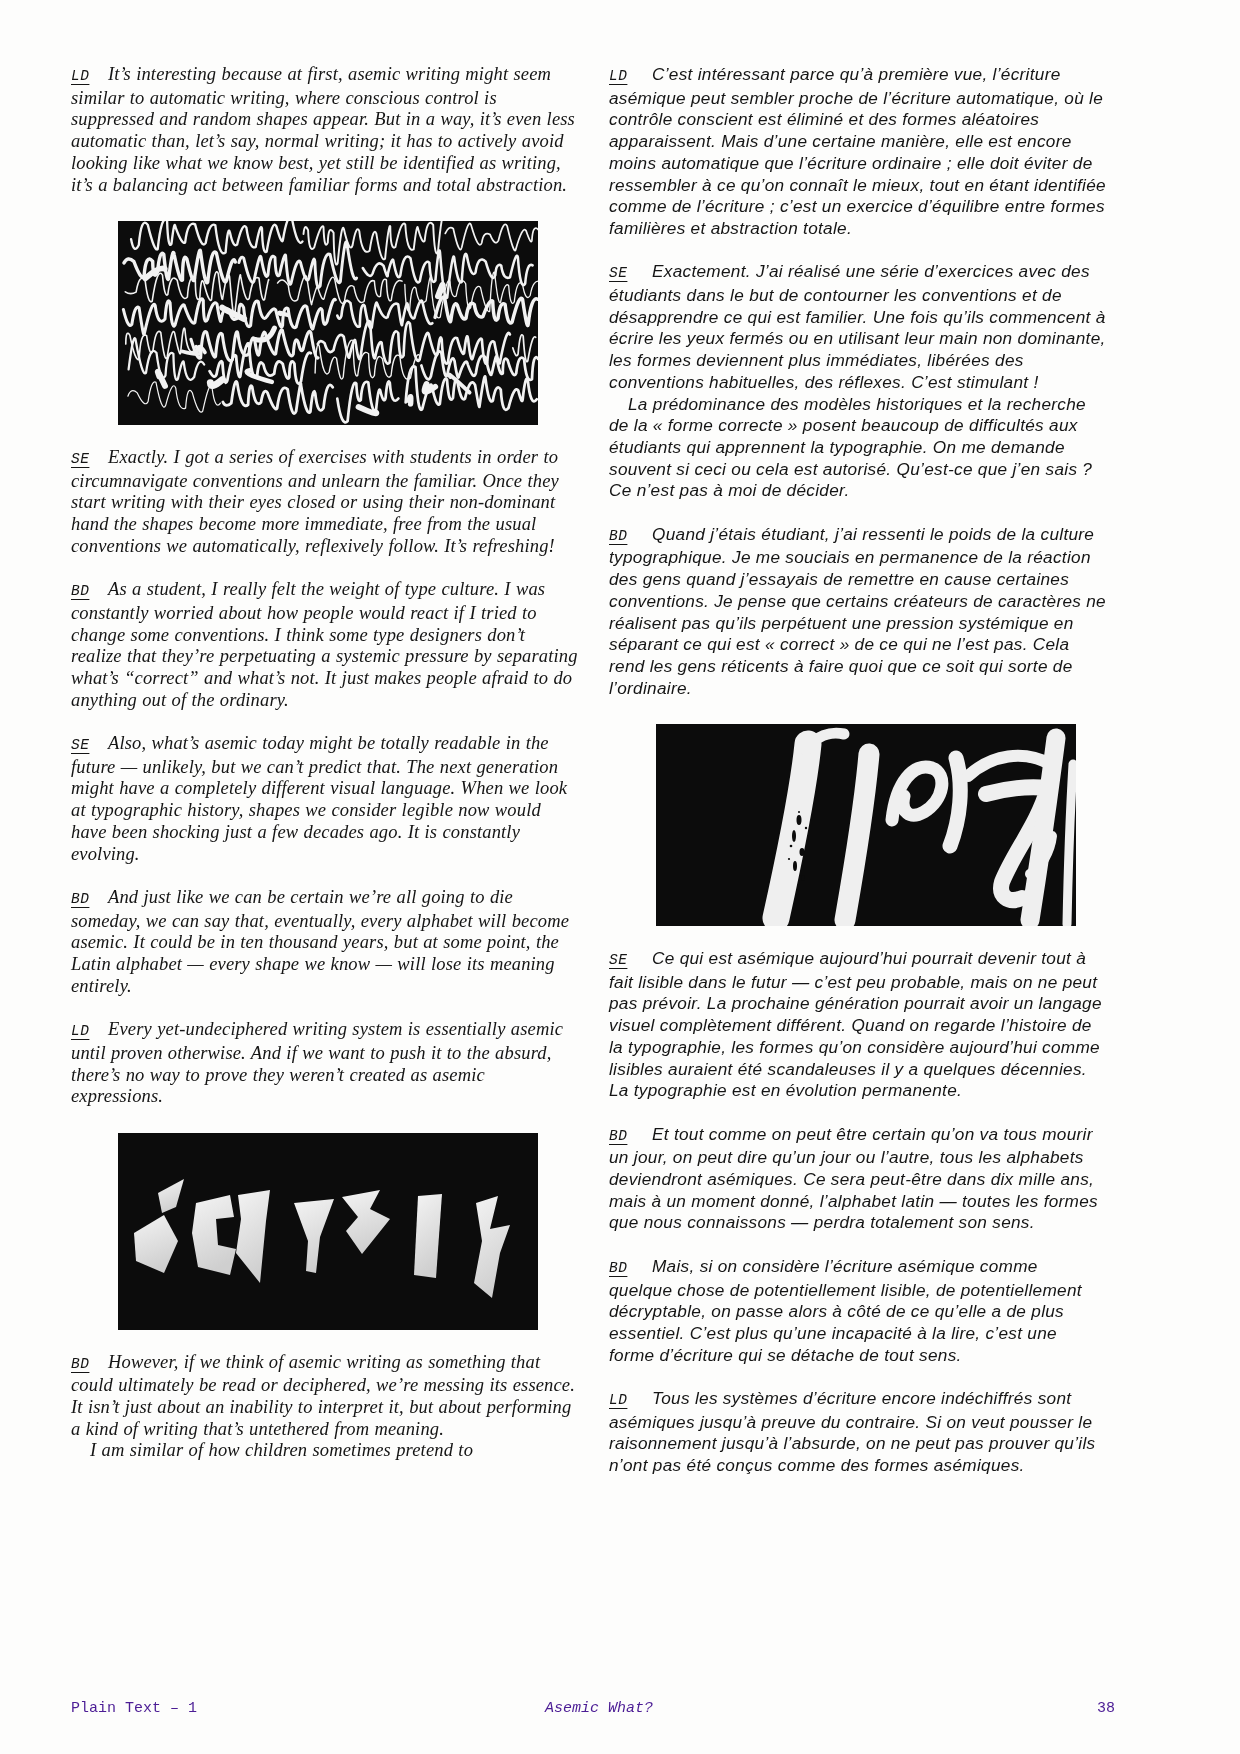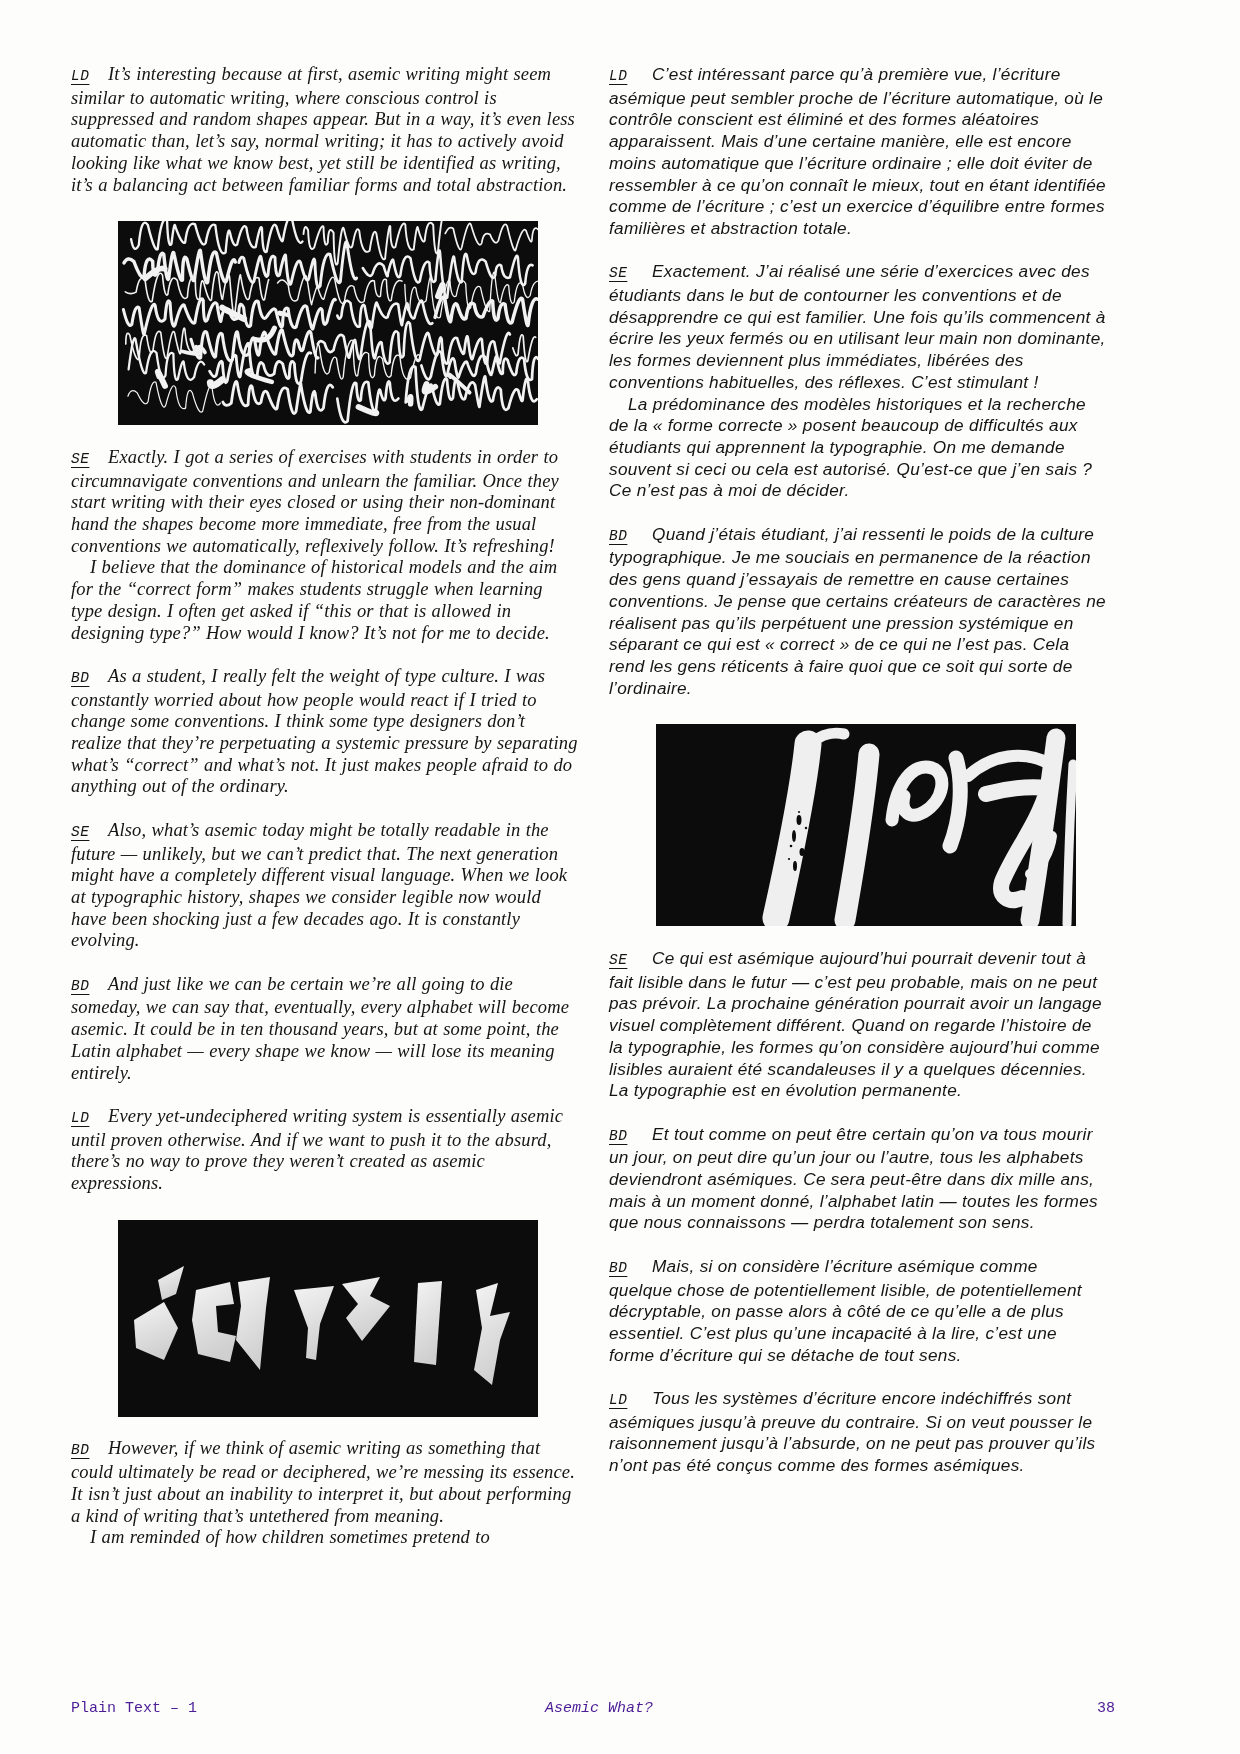--- a/index.html
+++ b/index.html
@@ -97,21 +97,20 @@
             <path d="M92.3 161.7 q0.2 6.9 12.0 -3.1" stroke-width="6.97"></path>
             <path d="M308.5 163.0 q-6.6 14.3 8.7 2.8" stroke-width="5.79"></path>
             <path d="M323.5 67.1 q3.2 -8.7 -3.3 8.0" stroke-width="6.32"></path>
             <path d="M132.9 148.9 q-14.5 2.1 20.9 12.0" stroke-width="4.51"></path>
             <path d="M169.8 94.1 q-11.8 -4.1 -7.3 -1.1" stroke-width="4.26"></path>
             <path d="M258.4 191.6 q1.8 3.2 -18.0 -5.7" stroke-width="5.55"></path>
           </g>
   </svg>
       </div>
       <p class="para"><span class="speaker"><span class="tag">SE</span></span>Exactly. I got a series of exercises with students in order to circumnavigate conventions and unlearn the familiar. Once they start writing with their eyes closed or using their non-dominant hand the shapes become more immediate, free from the usual conventions we automatically, reflexively follow. It’s refreshing!</p>
-      <p class="cont">I believe that the dominance of historical models and the aim for the “correct form” makes students struggle when learning type design. I often get asked if “this or that is allowed in designing type?” How would I know? It’s not for me to decide.</p>
       <p class="para"><span class="speaker"><span class="tag">BD</span></span>As a student, I really felt the weight of type culture. I was constantly worried about how people would react if I tried to change some conventions. I think some type designers don’t realize that they’re perpetuating a systemic pressure by separating what’s “correct” and what’s not. It just makes people afraid to do anything out of the ordinary.</p>
       <p class="para"><span class="speaker"><span class="tag">SE</span></span>Also, what’s asemic today might be totally readable in the future — unlikely, but we can’t predict that. The next generation might have a completely different visual language. When we look at typographic history, shapes we consider legible now would have been shocking just a few decades ago. It is constantly evolving.</p>
       <p class="para"><span class="speaker"><span class="tag">BD</span></span>And just like we can be certain we’re all going to die someday, we can say that, eventually, every alphabet will become asemic. It could be in ten thousand years, but at some point, the Latin alphabet — every shape we know — will lose its meaning entirely.</p>
       <p class="para"><span class="speaker"><span class="tag">LD</span></span>Every yet-undeciphered writing system is essentially asemic until proven otherwise. And if we want to push it to the absurd, there’s no way to prove they weren’t created as asemic expressions.</p>
       <div class="figure">
         <svg id="fig-cutouts" width="420" height="197" viewBox="0 0 420 197">
     <defs>
       <linearGradient id="cutg" x1="0" y1="0" x2="0.3" y2="1">
         <stop offset="0" stop-color="#f4f4f4"></stop>
         <stop offset="1" stop-color="#cfcfcf"></stop>
@@ -127,21 +126,21 @@
       <path d="M78,70 L112,62 L116,84 L98,86 L100,112 L118,116 L112,142 L80,134 L74,100 Z"></path>
       <path d="M120,62 L152,57 L148,88 L142,150 L118,120 L123,86 Z"></path>
       <path d="M176,70 L216,66 L202,104 L198,140 L188,138 L190,108 Z"></path>
       <path d="M224,64 L262,57 L252,76 L272,86 L244,121 L228,98 L240,84 Z"></path>
       <polygon points="300,63 324,61 318,145 296,142"></polygon>
       <path d="M358,70 L380,63 L372,96 L392,92 L382,120 L374,165 L356,150 L364,108 Z"></path>
     </g>
   </svg>
       </div>
       <p class="para"><span class="speaker"><span class="tag">BD</span></span>However, if we think of asemic writing as something that could ultimately be read or deciphered, we’re messing its essence. It isn’t just about an inability to interpret it, but about performing a kind of writing that’s untethered from meaning.</p>
-      <p class="cont">I am reminded of how children sometimes pretend to</p>
+      <p class="cont">I am similar of how children sometimes pretend to</p>
     </div>
   <div class="col col-fr" id="col-fr" lang="fr">
       <p class="para first"><span class="speaker"><span class="tag">LD</span></span>C’est intéressant parce qu’à première vue, l’écriture asémique peut sembler proche de l’écriture automatique, où le contrôle conscient est éliminé et des formes aléatoires apparaissent. Mais d’une certaine manière, elle est encore moins automatique que l’écriture ordinaire ; elle doit éviter de ressembler à ce qu’on connaît le mieux, tout en étant identifiée comme de l’écriture ; c’est un exercice d’équilibre entre formes familières et abstraction totale.</p>
       <p class="para"><span class="speaker"><span class="tag">SE</span></span>Exactement. J’ai réalisé une série d’exercices avec des étudiants dans le but de contourner les conventions et de désapprendre ce qui est familier. Une fois qu’ils commencent à écrire les yeux fermés ou en utilisant leur main non dominante, les formes deviennent plus immédiates, libérées des conventions habituelles, des réflexes. C’est stimulant !</p>
       <p class="cont">La prédominance des modèles historiques et la recherche de la « forme correcte » posent beaucoup de difficultés aux étudiants qui apprennent la typographie. On me demande souvent si ceci ou cela est autorisé. Qu’est-ce que j’en sais ? Ce n’est pas à moi de décider.</p>
       <p class="para"><span class="speaker"><span class="tag">BD</span></span>Quand j’étais étudiant, j’ai ressenti le poids de la culture typographique. Je me souciais en permanence de la réaction des gens quand j’essayais de remettre en cause certaines conventions. Je pense que certains créateurs de caractères ne réalisent pas qu’ils perpétuent une pression systémique en séparant ce qui est « correct » de ce qui ne l’est pas. Cela rend les gens réticents à faire quoi que ce soit qui sorte de l’ordinaire.</p>
       <div class="figure">
         <svg id="fig-brush" width="420" height="202" viewBox="0 0 420 202">
     <rect x="0" y="0" width="420" height="202" fill="#0c0c0c"></rect>
     <g fill="none" stroke="#efefef" stroke-linecap="round" stroke-linejoin="round">

